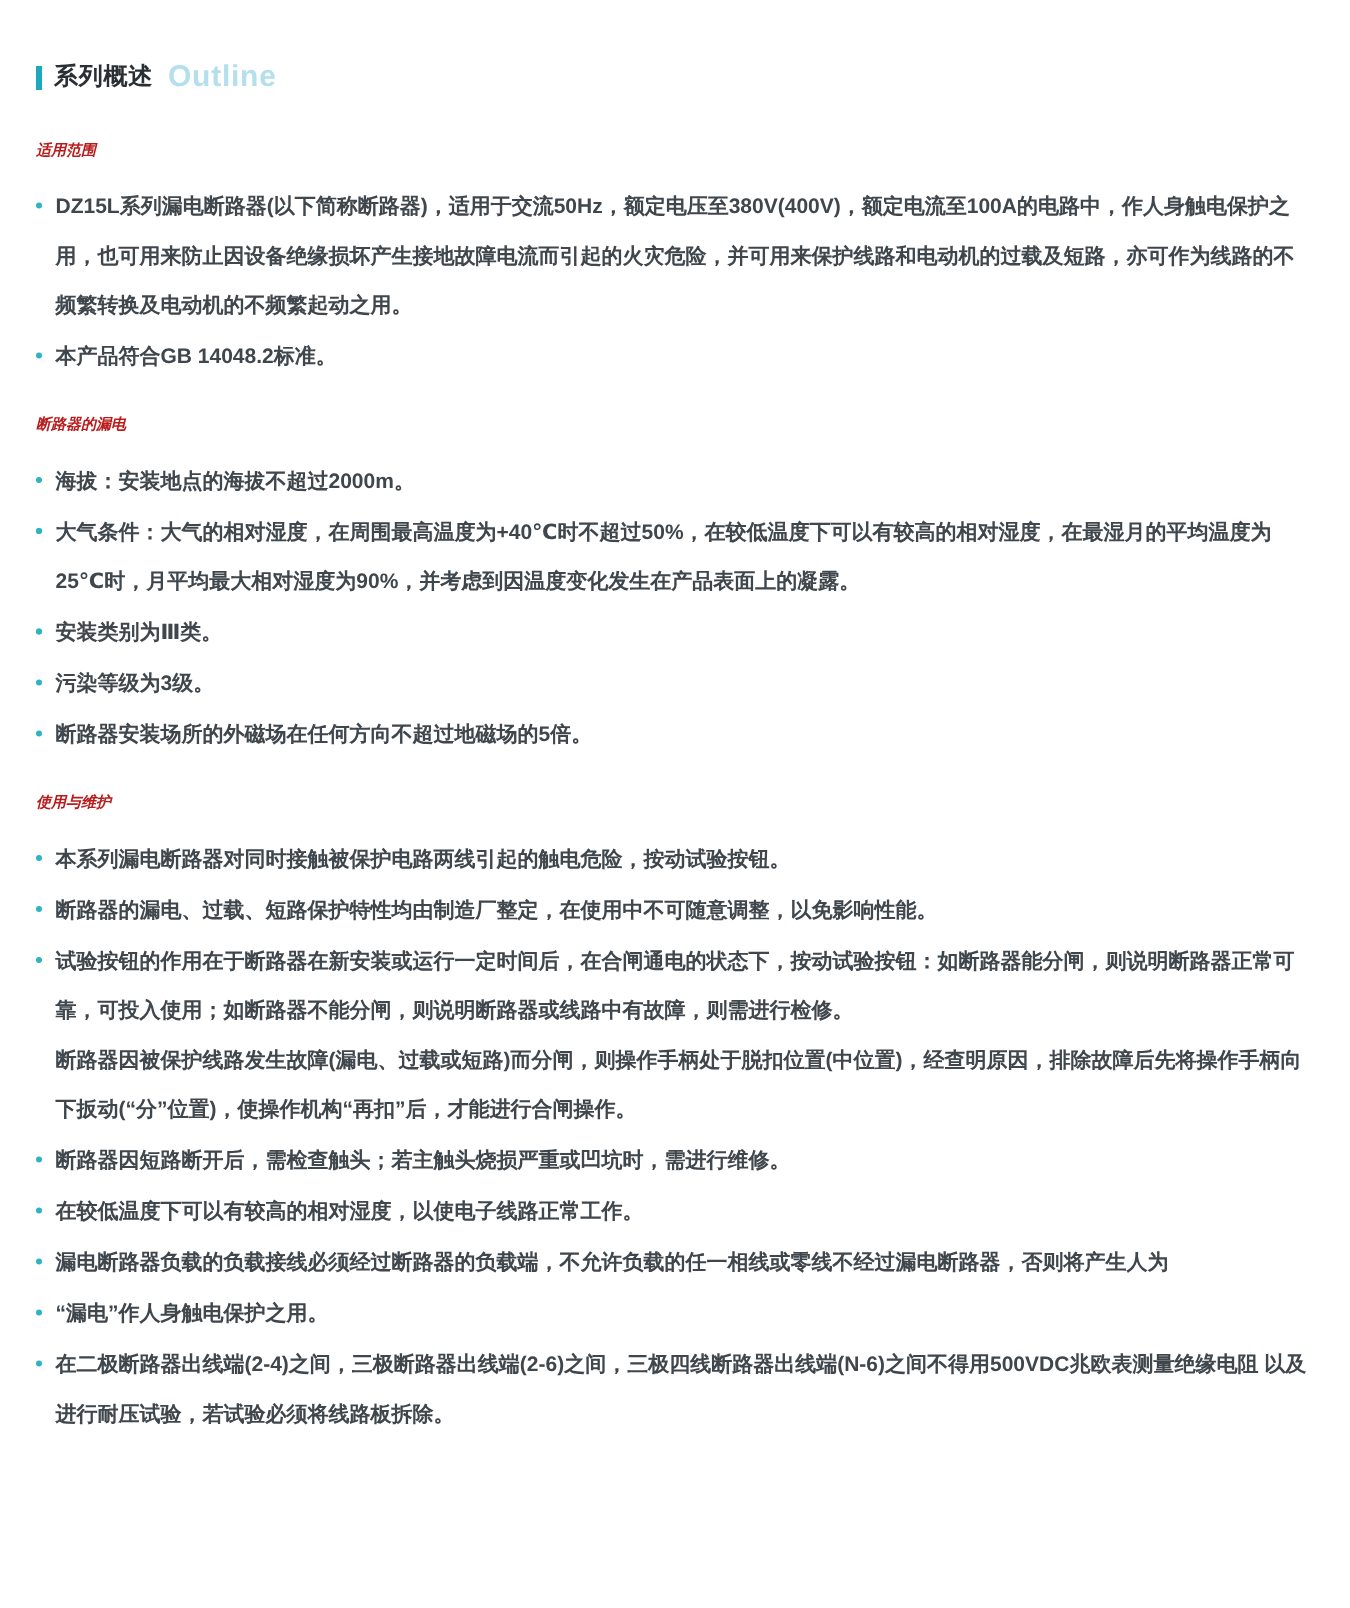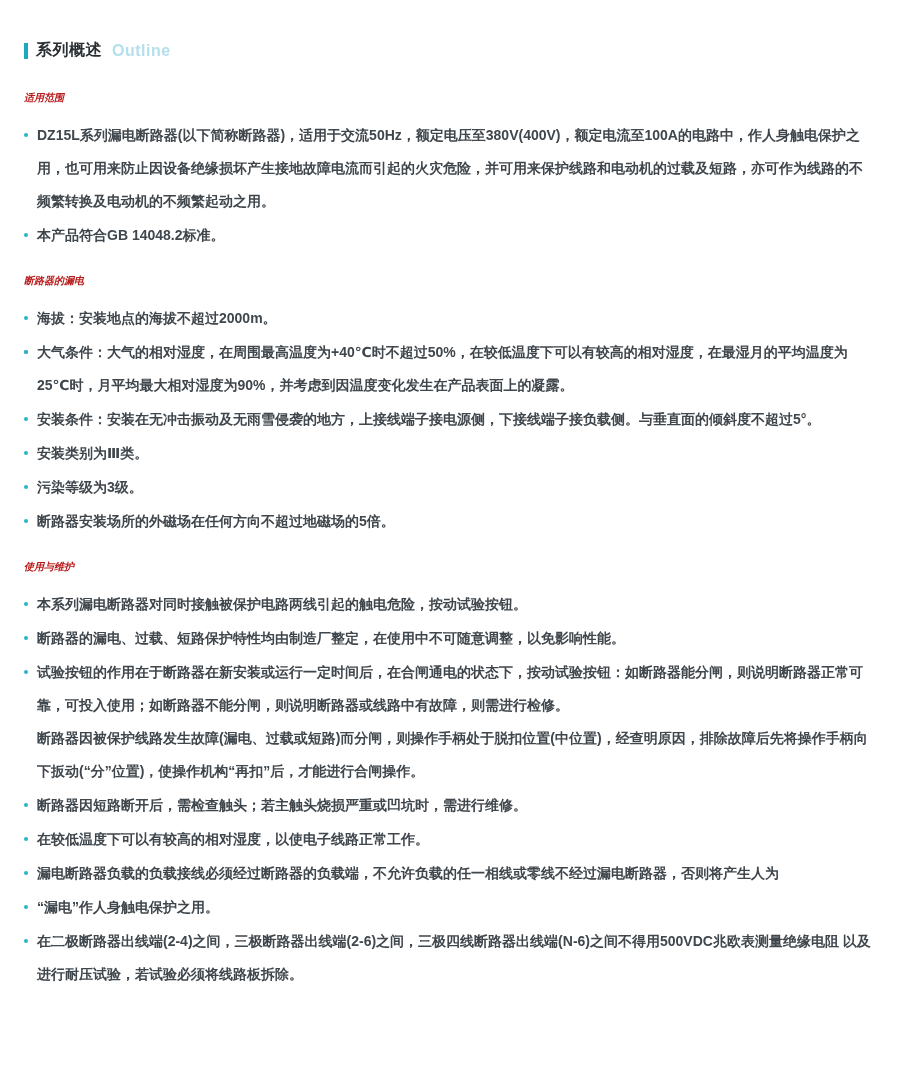--- a/index.html
+++ b/index.html
@@ -28,21 +28,21 @@
     background: #1ca9bd;
     margin-right: 8px;
   }
   .title-zh {
     font-size: 16px;
     font-weight: bold;
     color: #2a2f33;
     letter-spacing: 0.5px;
   }
   .title-en {
-    font-size: 16px;
+    font-size: 20px;
     font-weight: bold;
     color: #b4dfec;
     margin-left: 10px;
     letter-spacing: 0.5px;
   }
   .section { margin: 0; }
   .section-heading {
     font-size: 10px;
     font-weight: bold;
     color: #b91c1c;
@@ -91,21 +91,21 @@
           <li class="bullet-item"><span class="bullet-dot"></span><span class="item-text">DZ15L系列漏电断路器(以下简称断路器)，适用于交流50Hz，额定电压至380V(400V)，额定电流至100A的电路中，作人身触电保护之用，也可用来防止因设备绝缘损坏产生接地故障电流而引起的火灾危险，并可用来保护线路和电动机的过载及短路，亦可作为线路的不频繁转换及电动机的不频繁起动之用。</span></li>
           <li class="bullet-item"><span class="bullet-dot"></span><span class="item-text">本产品符合GB 14048.2标准。</span></li>
         </ul>
       </section>
       <section class="section">
         <h3 class="section-heading">断路器的漏电</h3>
         <ul class="bullet-list">
           <li class="bullet-item"><span class="bullet-dot"></span><span class="item-text">海拔：安装地点的海拔不超过2000m。</span></li>
           <li class="bullet-item"><span class="bullet-dot"></span></li>
           <li class="bullet-item"><span class="bullet-dot"></span><span class="item-text">大气条件：大气的相对湿度，在周围最高温度为+40℃时不超过50%，在较低温度下可以有较高的相对湿度，在最湿月的平均温度为25℃时，月平均最大相对湿度为90%，并考虑到因温度变化发生在产品表面上的凝露。</span></li>
-          <li class="bullet-item"><span class="bullet-dot"></span><span class="item-text">安装条件：安装在无冲击振动及无雨雪侵袭的地方，上接线端子接电源侧，下接线端子接负载侧。与垂直面的倾斜度不超过5°。</span></li>
+          <li class="bullet-item"><span class="bullet-dot"></span></li>
           <li class="bullet-item"><span class="bullet-dot"></span><span class="item-text">安装类别为Ⅲ类。</span></li>
           <li class="bullet-item"><span class="bullet-dot"></span><span class="item-text">污染等级为3级。</span></li>
           <li class="bullet-item"><span class="bullet-dot"></span><span class="item-text">断路器安装场所的外磁场在任何方向不超过地磁场的5倍。</span></li>
         </ul>
       </section>
       <section class="section">
         <h3 class="section-heading">使用与维护</h3>
         <ul class="bullet-list">
           <li class="bullet-item"><span class="bullet-dot"></span><span class="item-text">本系列漏电断路器对同时接触被保护电路两线引起的触电危险，按动试验按钮。</span></li>
           <li class="bullet-item"><span class="bullet-dot"></span><span class="item-text">断路器的漏电、过载、短路保护特性均由制造厂整定，在使用中不可随意调整，以免影响性能。</span></li>

